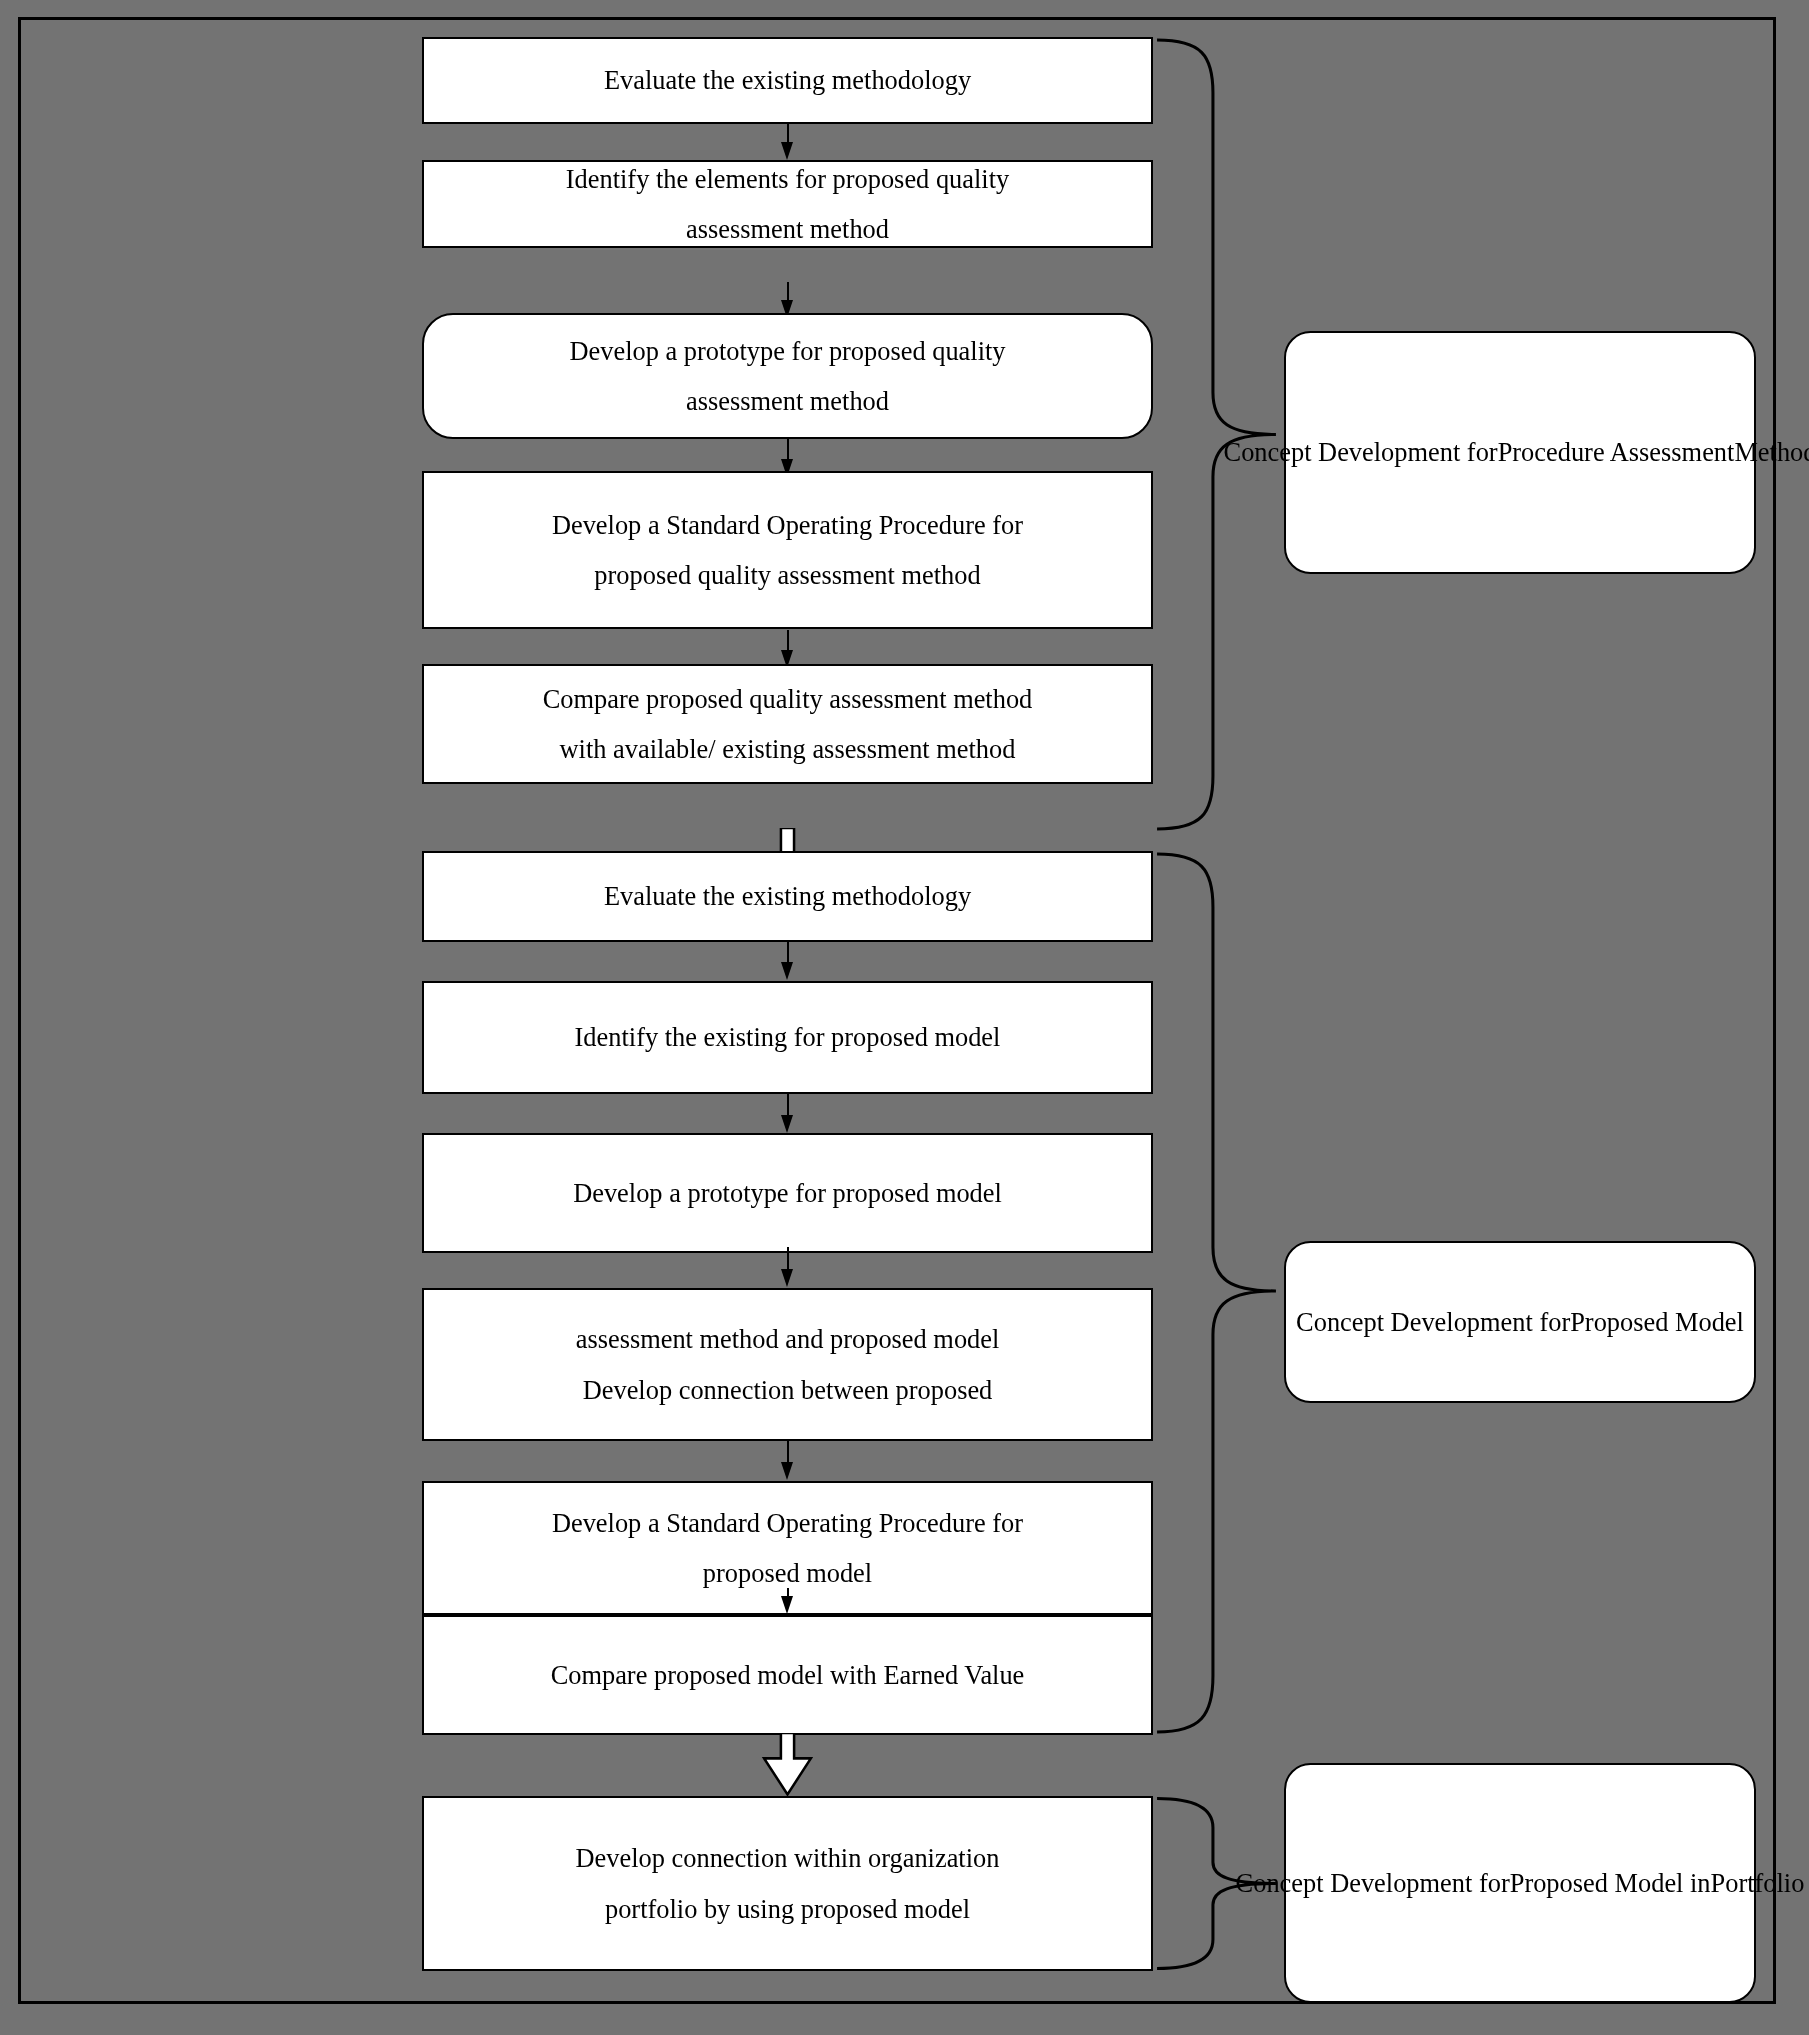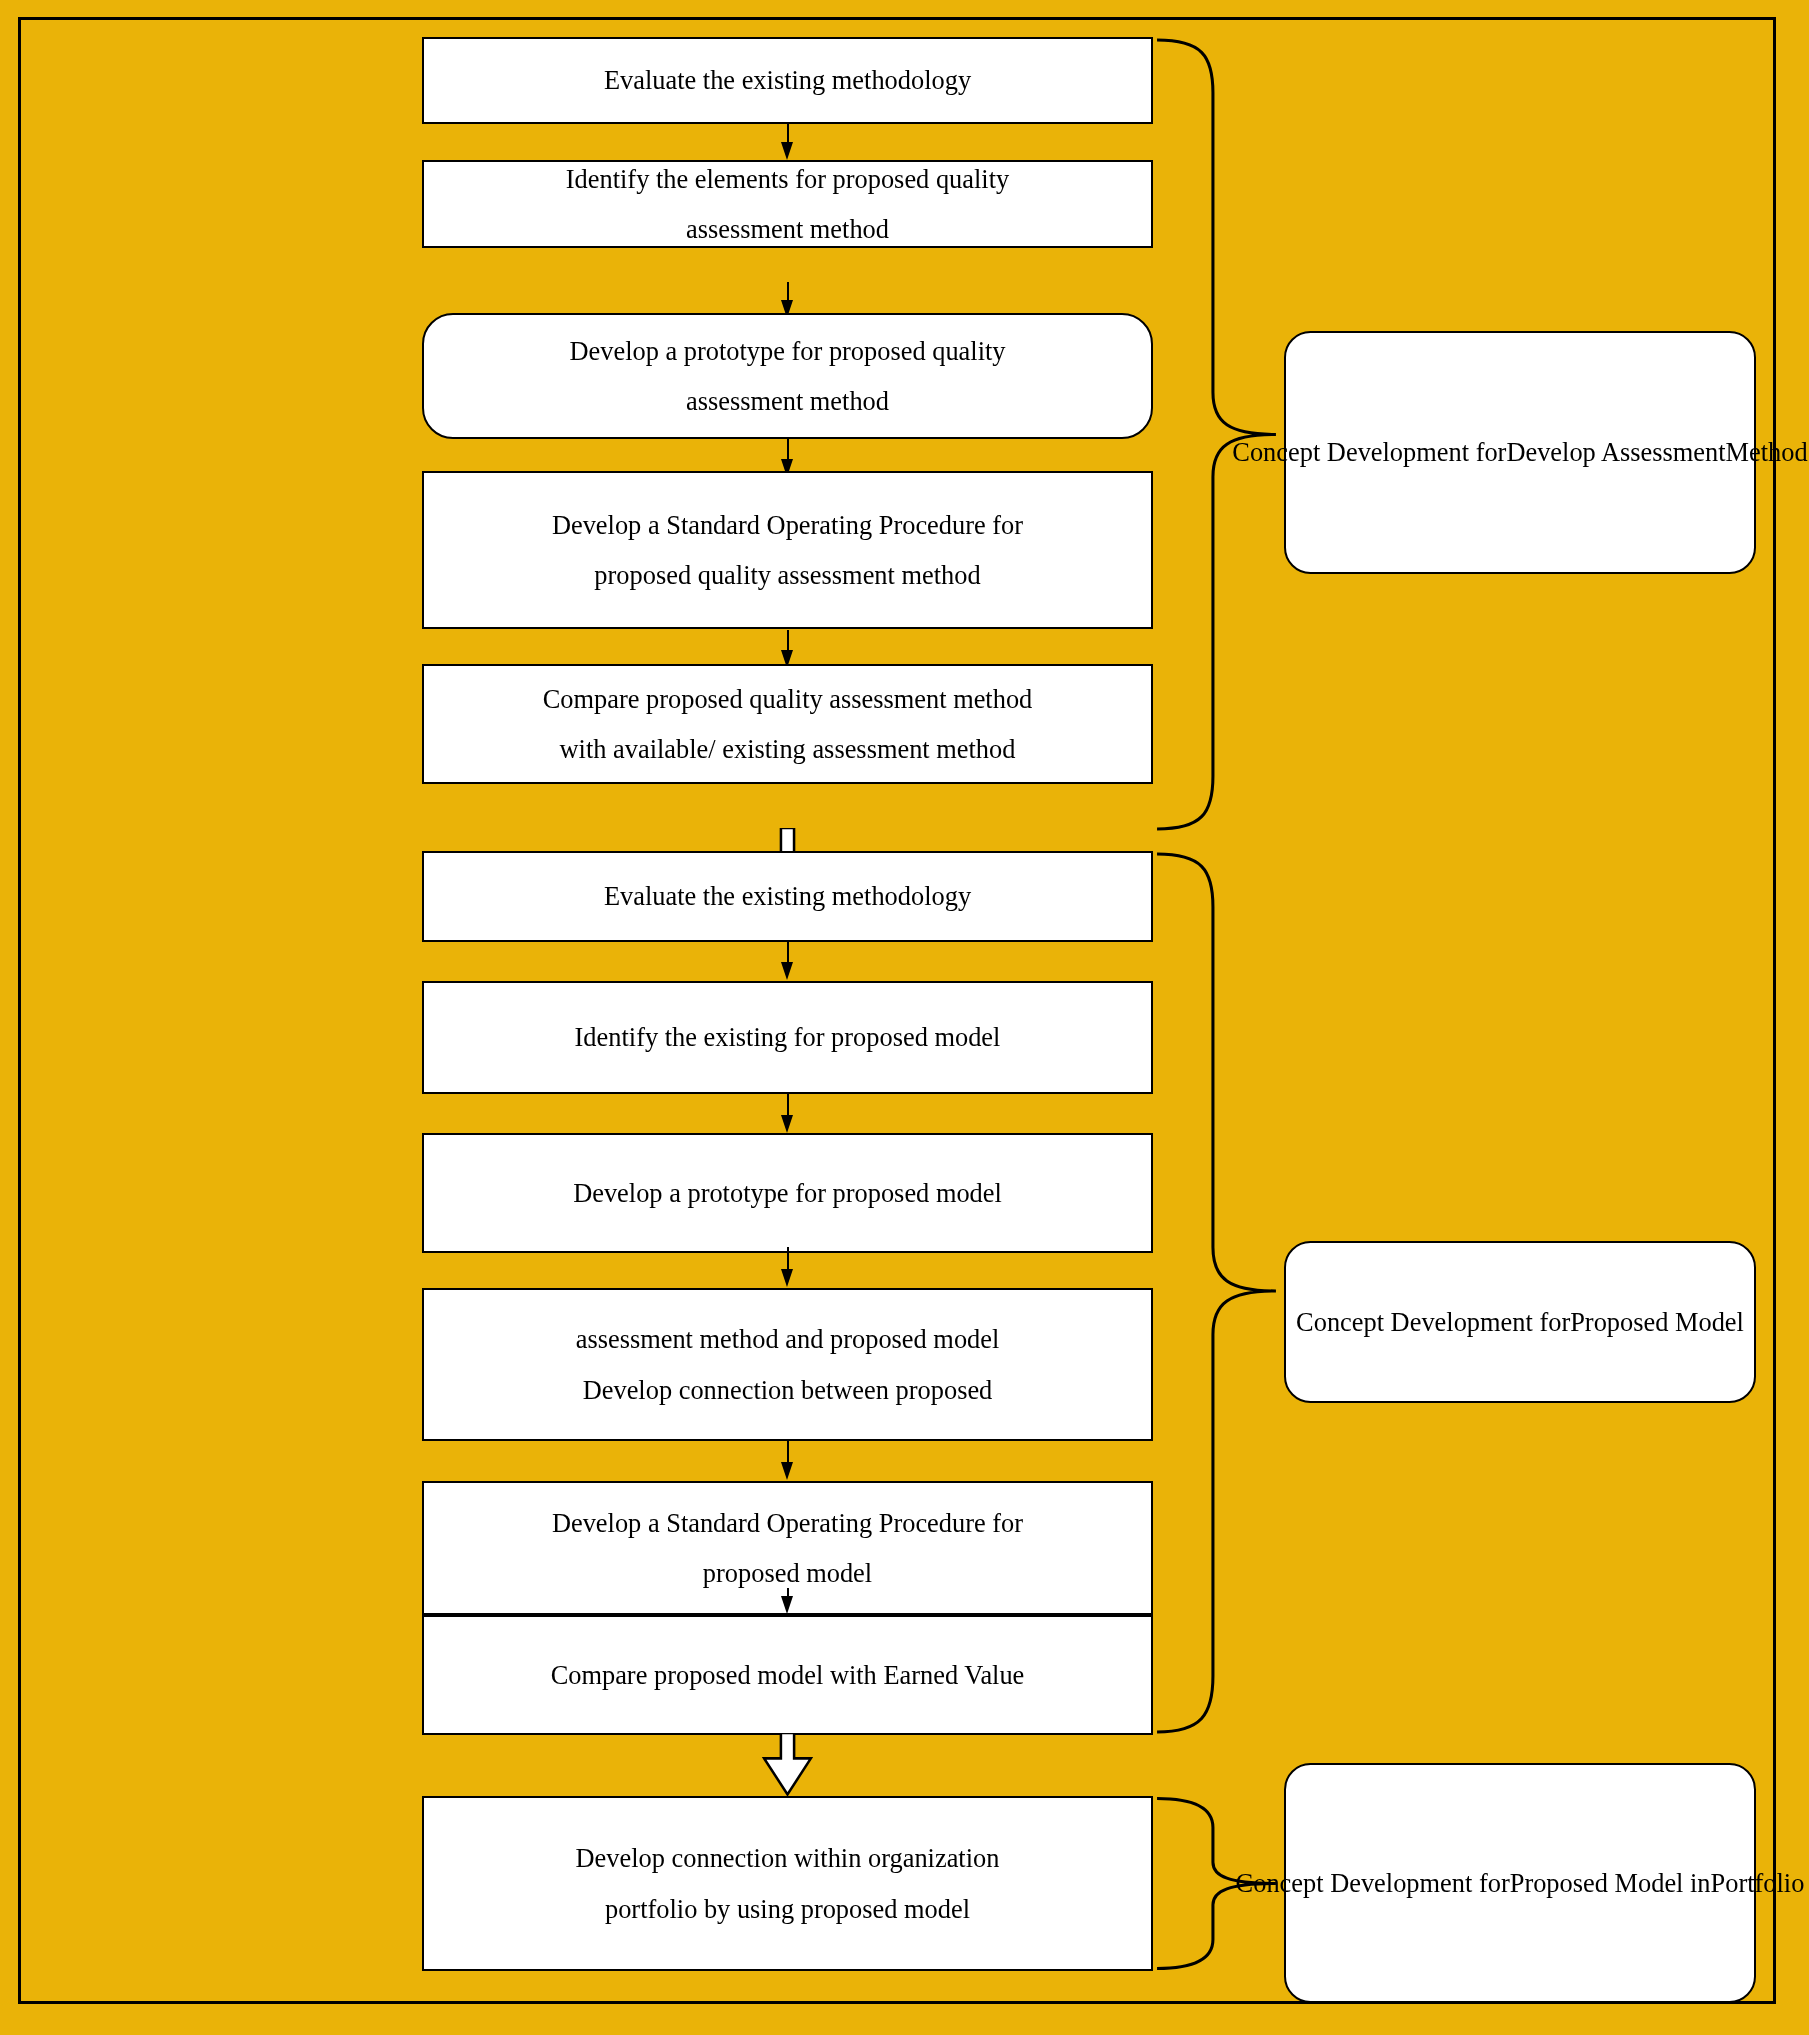--- a/index.html
+++ b/index.html
@@ -7,21 +7,21 @@
     padding: 0;
     background: #ffffff;
   }
   body {
     font-family: "Liberation Serif", "DejaVu Serif", serif;
   }
   #canvas {
     position: relative;
     width: 1810px;
     height: 2035px;
-    background: #eab308;
+    background: #737373;
     overflow: hidden;
   }
   
   #outer-frame {
     position: absolute;
     left: 18.3px;
     top: 17px;
     width: 1758px;
     height: 1987px;
     border: 3.6px solid #000000;
@@ -253,21 +253,21 @@
                L 118 130
                C 118 158 150 172 242 172
                C 150 172 118 186 118 214
                L 118 282
                C 118 322 80 339 8 339" fill="none" stroke="#000000" stroke-width="6"></path>
     </svg>
   </div>
 
   <div class="label-box" style="top:331px;height:243px;">
     <span class="line">Concept Development for</span>
-    <span class="line">Develop Assessment</span>
+    <span class="line">Procedure Assessment</span>
     <span class="line">Method</span>
   </div>
 
   <div class="label-box" style="top:1241px;height:162px;">
     <span class="line">Concept Development for</span>
     <span class="line">Proposed Model</span>
   </div>
 
   <div class="label-box" style="top:1763px;height:240px;">
     <span class="line">Concept Development for</span>

